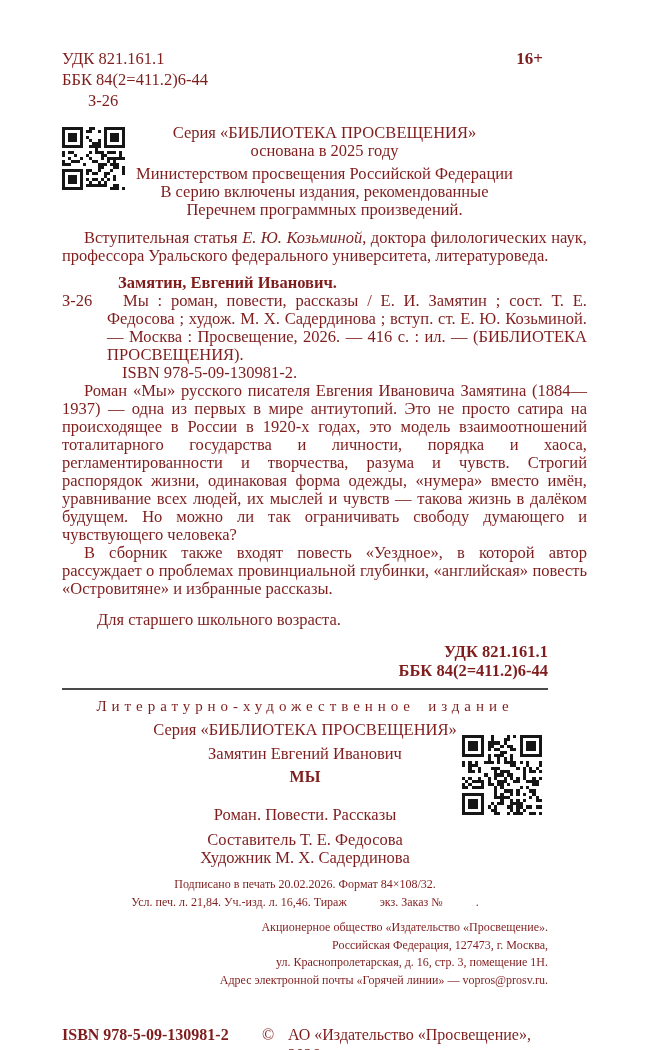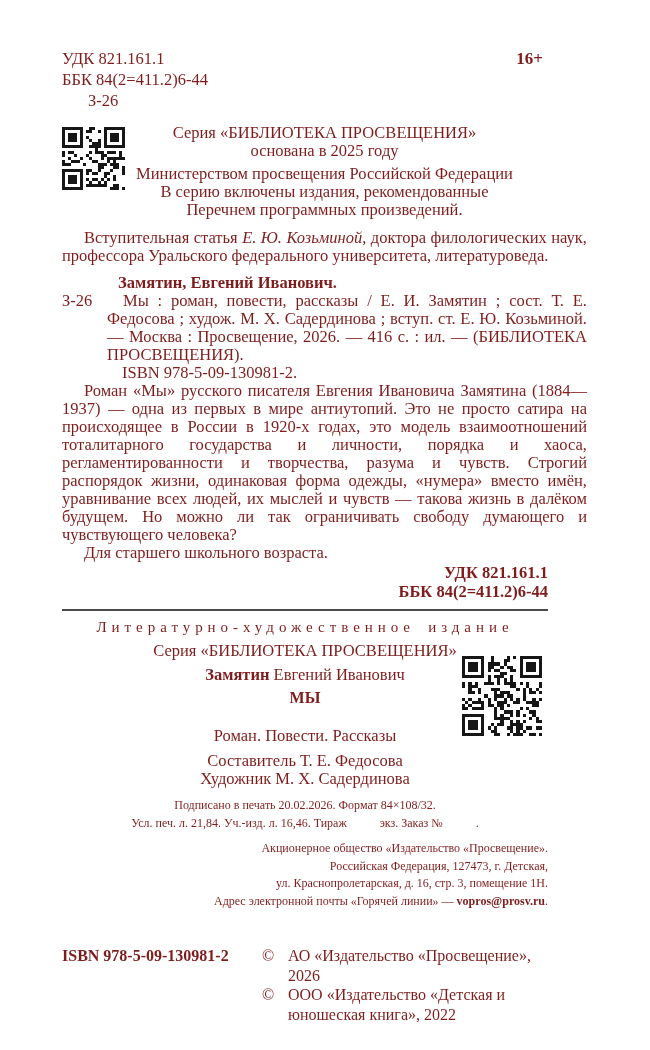--- a/index.html
+++ b/index.html
@@ -29,34 +29,34 @@
   .intro{margin:10px 0 0 0;text-align:justify;text-indent:22px;}
   
   .biblio{margin-top:9px;}
   .biblio-author{font-weight:bold;margin-left:56px;}
   .biblio-entry{position:relative;}
   .z-sign{position:absolute;left:0;top:0;}
   .biblio-desc{margin:0 0 0 45px;text-indent:16px;text-align:justify;}
   .biblio-isbn{margin-left:60px;}
   
   .annot{margin:0;text-align:justify;text-indent:22px;}
-  .audience{margin:0;text-indent:22px;}
+  .audience{margin:13px;text-indent:22px;}
   
   .codes-right{text-align:right;padding-right:39px;font-weight:bold;line-height:19px;margin-top:1px;}
   
   .rule{border:none;border-top:2px solid #4a4a4a;width:486px;margin:8px 0 7px 0;}
   
   .colophon{position:relative;width:486px;text-align:center;}
   .edition-type{letter-spacing:0.33em;word-spacing:0.3em;font-size:15px;margin-bottom:6px;}
   .colo-series{margin-bottom:6px;}
   .colo-author{margin-bottom:5px;}
   .colo-title{font-weight:bold;font-size:16px;margin-bottom:20px;}
   .colo-subtitle{margin-bottom:7px;}
   .qr-bottom{position:absolute;top:38px;right:6px;width:80px;height:80px;}
-  .bold{font-weight:bold;}
+  .bold{font-weight:normal;}
   
   .print-info{width:486px;text-align:center;margin-top:8px;font-size:12px;line-height:18px;}
   .publisher{width:486px;text-align:right;margin-top:8px;font-size:12px;line-height:17.5px;}
   
   .footer{display:flex;margin-top:36px;font-size:16px;line-height:19.5px;}
   .footer-isbn{width:200px;font-weight:bold;}
   .copyrights{flex:1;padding-right:40px;}
   .c-row{display:flex;}
   .c-mark{width:26px;flex:none;}
   .c-text{flex:1;}
@@ -201,20 +201,21 @@
   <div class="biblio">
     <div class="biblio-author">Замятин, Евгений Иванович.</div>
     <div class="biblio-entry">
       <span class="z-sign">З-26</span>
       <p class="biblio-desc">Мы : роман, повести, рассказы / Е. И. Замятин ; сост. Т. Е. Федосова ; худож. М. Х. Садердинова ; вступ. ст. Е. Ю. Козьминой. — Москва : Просвещение, 2026. — 416 с. : ил. — (БИБЛИОТЕКА ПРОСВЕЩЕНИЯ).</p>
       <div class="biblio-isbn">ISBN 978-5-09-130981-2.</div>
     </div>
   </div>
 
   <p class="annot">Роман «Мы» русского писателя Евгения Ивановича Замятина (1884—1937) — одна из первых в мире антиутопий. Это не просто сатира на происходящее в России в 1920-х годах, это модель взаимоотношений тоталитарного государства и личности, порядка и хаоса, регламентированности и творчества, разума и чувств. Строгий распорядок жизни, одинаковая форма одежды, «нумера» вместо имён, уравнивание всех людей, их мыслей и чувств — такова жизнь в далёком будущем. Но можно ли так ограничивать свободу думающего и чувствующего человека?</p>
+  <p class="annot">В сборник также входят повесть «Уездное», в которой автор рассуждает о проблемах провинциальной глубинки, «английская» повесть «Островитяне» и избранные рассказы.</p>
   <p class="audience">Для старшего школьного возраста.</p>
 
   <div class="codes-right">
     <div>УДК 821.161.1</div>
     <div>ББК 84(2=411.2)6-44</div>
   </div>
 
   <hr class="rule">
 
   <div class="colophon">
@@ -422,21 +423,21 @@
     <div>Художник М. Х. Садердинова</div>
   </div>
 
   <div class="print-info">
     <div>Подписано в печать 20.02.2026. Формат 84×108/32.</div>
     <div>Усл. печ. л. 21,84. Уч.-изд. л. 16,46. Тираж&nbsp;&nbsp;&nbsp;&nbsp;&nbsp;&nbsp;&nbsp;&nbsp;&nbsp;&nbsp;&nbsp;экз. Заказ №&nbsp;&nbsp;&nbsp;&nbsp;&nbsp;&nbsp;&nbsp;&nbsp;&nbsp;&nbsp;&nbsp;.</div>
   </div>
 
   <div class="publisher">
     <div>Акционерное общество «Издательство «Просвещение».</div>
-    <div>Российская Федерация, 127473, г. Детская,</div>
+    <div>Российская Федерация, 127473, г. Москва,</div>
     <div>ул. Краснопролетарская, д. 16, стр. 3, помещение 1Н.</div>
     <div><span>Адрес электронной почты «Горячей линии» — </span><span class="bold">vopros@prosv.ru</span><span>.</span></div>
   </div>
 
   <div class="footer">
     <div class="footer-isbn">ISBN 978-5-09-130981-2</div>
     <div class="copyrights">
       <div class="c-row">
         <span class="c-mark">©</span>
         <span class="c-text">АО «Издательство «Просвещение», 2026</span>

